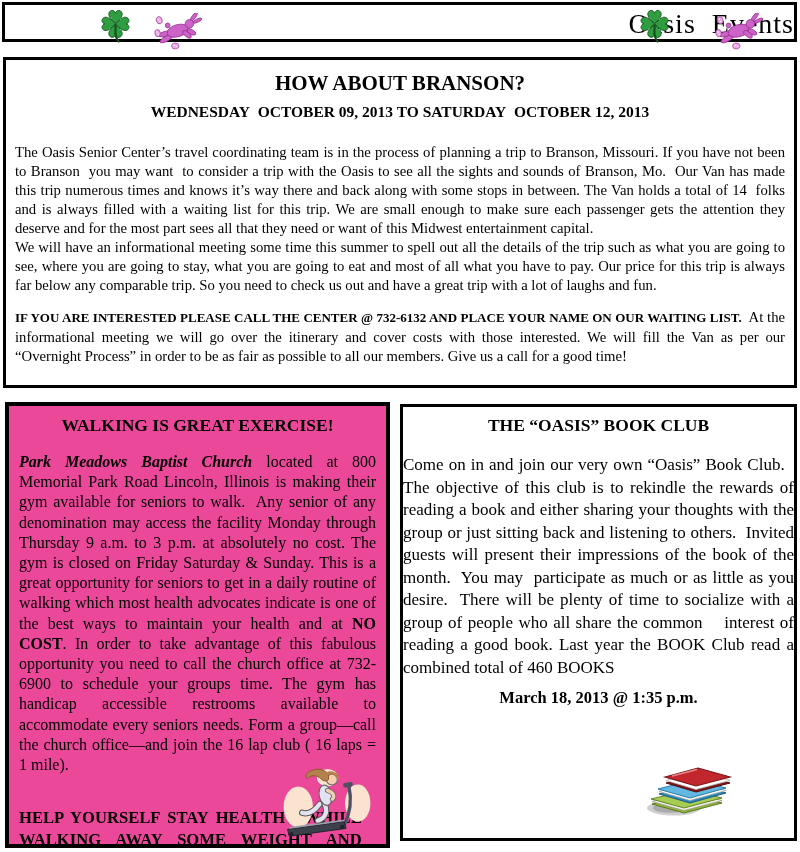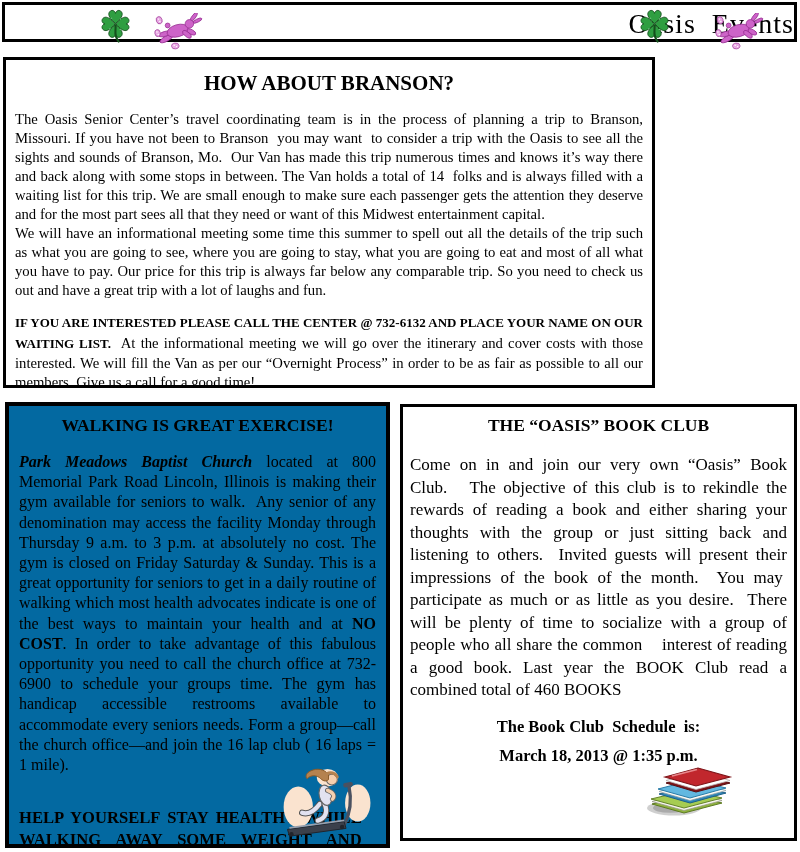--- a/index.html
+++ b/index.html
@@ -10,39 +10,39 @@
 
   
   .banner { position:absolute; left:2px; top:2px; width:795px; height:40px; border:3px solid #000; background:#fff; }
   .banner-title { position:absolute; left:0; right:0; top:3px; text-align:right; font-size:28px; font-weight:normal; letter-spacing:1px; }
   .c1 { left:88px;  top:2px; width:45px; height:37px; }
   .b1 { left:145px; top:8px; width:57px; height:37px; }
   .c2 { left:627px; top:2px; width:45px; height:37px; }
   .b2 { left:706px; top:8px; width:57px; height:37px; }
 
   
-  .branson { position:absolute; left:3px; top:57px; width:652px; height:331px; border:3px solid #000; padding:0 9px; overflow:hidden; background:#fff; }
+  .branson { position:absolute; left:3px; top:57px; width:794px; height:331px; border:3px solid #000; padding:0 9px; overflow:hidden; background:#fff; }
   .branson h2 { text-align:center; font-size:21px; font-weight:bold; margin-top:11px; }
   .branson h3 { text-align:center; font-size:15.5px; font-weight:bold; margin-top:7px; }
   .body { font-size:14.7px; line-height:19px; text-align:justify; }
-  .p1 { margin-top:14px;font-family:Liberation Serif, serif; }
+  .p1 { margin-top:22px;font-family:Liberation Serif, serif; }
   .p2 { }
   .p3 { margin-top:12px; }
   .lead-bold { font-weight:bold; font-size:13px; line-height:21px; }
 
   
-  .walking { position:absolute; left:5px; top:402px; width:385px; height:446px; border:4px solid #000; padding:0 10px; overflow:hidden; background:#0369a1; }
+  .walking { position:absolute; left:5px; top:402px; width:385px; height:446px; border:4px solid #000; padding:0 10px; overflow:hidden; background:#ec4899; }
   .walking h2 { text-align:center; font-size:17.5px; font-weight:bold; margin-top:9px; }
   .w-body { font-size:16px; line-height:20.2px; text-align:justify; margin-top:16px; }
   .bi { font-weight:bold; font-style:italic; }
   .w-close { font-weight:bold; font-size:16.6px; line-height:21.5px; text-align:justify; margin-top:32px; width:96%; }
   .treadmill { position:absolute; right:8px; bottom:0px; width:100px; height:80px; }
 
   
-  .bookclub { position:absolute; left:400px; top:404px; width:397px; height:437px; border:3px solid #000; padding:0 7px; overflow:hidden; background:#fff; }
+  .bookclub { position:absolute; left:400px; top:404px; width:397px; height:437px; border:3px solid #000; padding:0 0; overflow:hidden; background:#fff; }
   .bookclub h2 { text-align:center; font-size:17.5px; font-weight:bold; margin-top:8px; }
   .bc-body { font-size:17px; line-height:22.5px; text-align:justify; margin-top:18px; }
   .sched-head { text-align:center; font-weight:bold; font-size:16.5px; margin-top:15px; }
   .sched-line { text-align:center; font-weight:bold; font-size:16.5px; margin-top:9px; }
   .books { position:absolute; right:52px; bottom:16px; width:104px; height:66px; }
 </style>
 </head>
 <body>
 
 <svg width="0" height="0" style="position:absolute" aria-hidden="true">
@@ -143,39 +143,39 @@
     </span>
   <span class="icon b2">
       <svg viewBox="0 0 62 46">
         <use href="#sym-bunny"></use>
       </svg>
     </span>
 </header>
 
 <section class="branson">
   <h2>HOW ABOUT BRANSON?</h2>
+  <h3>WEDNESDAY&nbsp; OCTOBER 09, 2013 TO SATURDAY&nbsp; OCTOBER 12, 2013</h3>
   <p class="body p1">The Oasis Senior Center’s travel coordinating team is in the process of planning a trip to Branson, Missouri. If you have not been to Branson&nbsp; you may want&nbsp; to consider a trip with the Oasis to see all the sights and sounds of Branson, Mo.&nbsp; Our Van has made this trip numerous times and knows it’s way there and back along with some stops in between. The Van holds a total of 14&nbsp; folks and is always filled with a waiting list for this trip. We are small enough to make sure each passenger gets the attention they deserve and for the most part sees all that they need or want of this Midwest entertainment capital.</p>
   <p class="body p2">We will have an informational meeting some time this summer to spell out all the details of the trip such as what you are going to see, where you are going to stay, what you are going to eat and most of all what you have to pay. Our price for this trip is always far below any comparable trip. So you need to check us out and have a great trip with a lot of laughs and fun.</p>
   <p class="body p3"><b class="lead-bold">IF YOU ARE INTERESTED PLEASE CALL THE CENTER @ 732-6132 AND PLACE YOUR NAME ON OUR WAITING LIST.</b><span>&nbsp; At the informational meeting we will go over the itinerary and cover costs with those interested. We will fill the Van as per our “Overnight Process” in order to be as fair as possible to all our members. Give us a call for a good time!</span></p>
 </section>
 
 <section class="walking">
   <h2>WALKING IS GREAT EXERCISE!</h2>
   <p class="w-body"><span class="bi">Park Meadows Baptist Church</span><span> located at 800 Memorial Park Road Lincoln, Illinois is making their gym available for seniors to walk.&nbsp; Any senior of any denomination may access the facility Monday through Thursday 9 a.m. to 3 p.m. at absolutely no cost. The gym is closed on Friday Saturday &amp; Sunday. This is a great opportunity for seniors to get in a daily routine of walking which most health advocates indicate is one of the best ways to maintain your health and at </span><b>NO COST</b><span>. In order to take advantage of this fabulous opportunity you need to call the church office at 732-6900 to schedule your groups time. The gym has handicap accessible restrooms available to accommodate every seniors needs. Form a group—call the church office—and join the 16 lap club ( 16 laps = 1 mile).</span></p>
   <p class="w-close">HELP YOURSELF STAY HEALTHY WHILE WALKING AWAY SOME WEIGHT AND HAVING A GOOD TIME WITH OTHERS!!</p>
   <span class="treadmill">
       <svg viewBox="0 0 95 82">
         <use href="#sym-treadmill"></use>
       </svg>
     </span>
 </section>
 
 <section class="bookclub">
   <h2>THE “OASIS” BOOK CLUB</h2>
   <p class="bc-body">Come on in and join our very own “Oasis” Book Club.&nbsp;&nbsp; The objective of this club is to rekindle the rewards of reading a book and either sharing your thoughts with the group or just sitting back and listening to others.&nbsp; Invited guests will present their impressions of the book of the month.&nbsp; You may&nbsp; participate as much or as little as you desire.&nbsp; There will be plenty of time to socialize with a group of people who all share the common&nbsp;&nbsp;&nbsp; interest of reading a good book. Last year the BOOK Club read a combined total of 460 BOOKS</p>
-  <p class="sched-head">The Book Club&nbsp; Schedule&nbsp; is:</p>
   <p class="sched-line">March 18, 2013 @ 1:35 p.m.</p>
   <span class="books">
       <svg viewBox="0 0 104 66">
         <use href="#sym-books"></use>
       </svg>
     </span>
 </section>
 
 </body></html>

